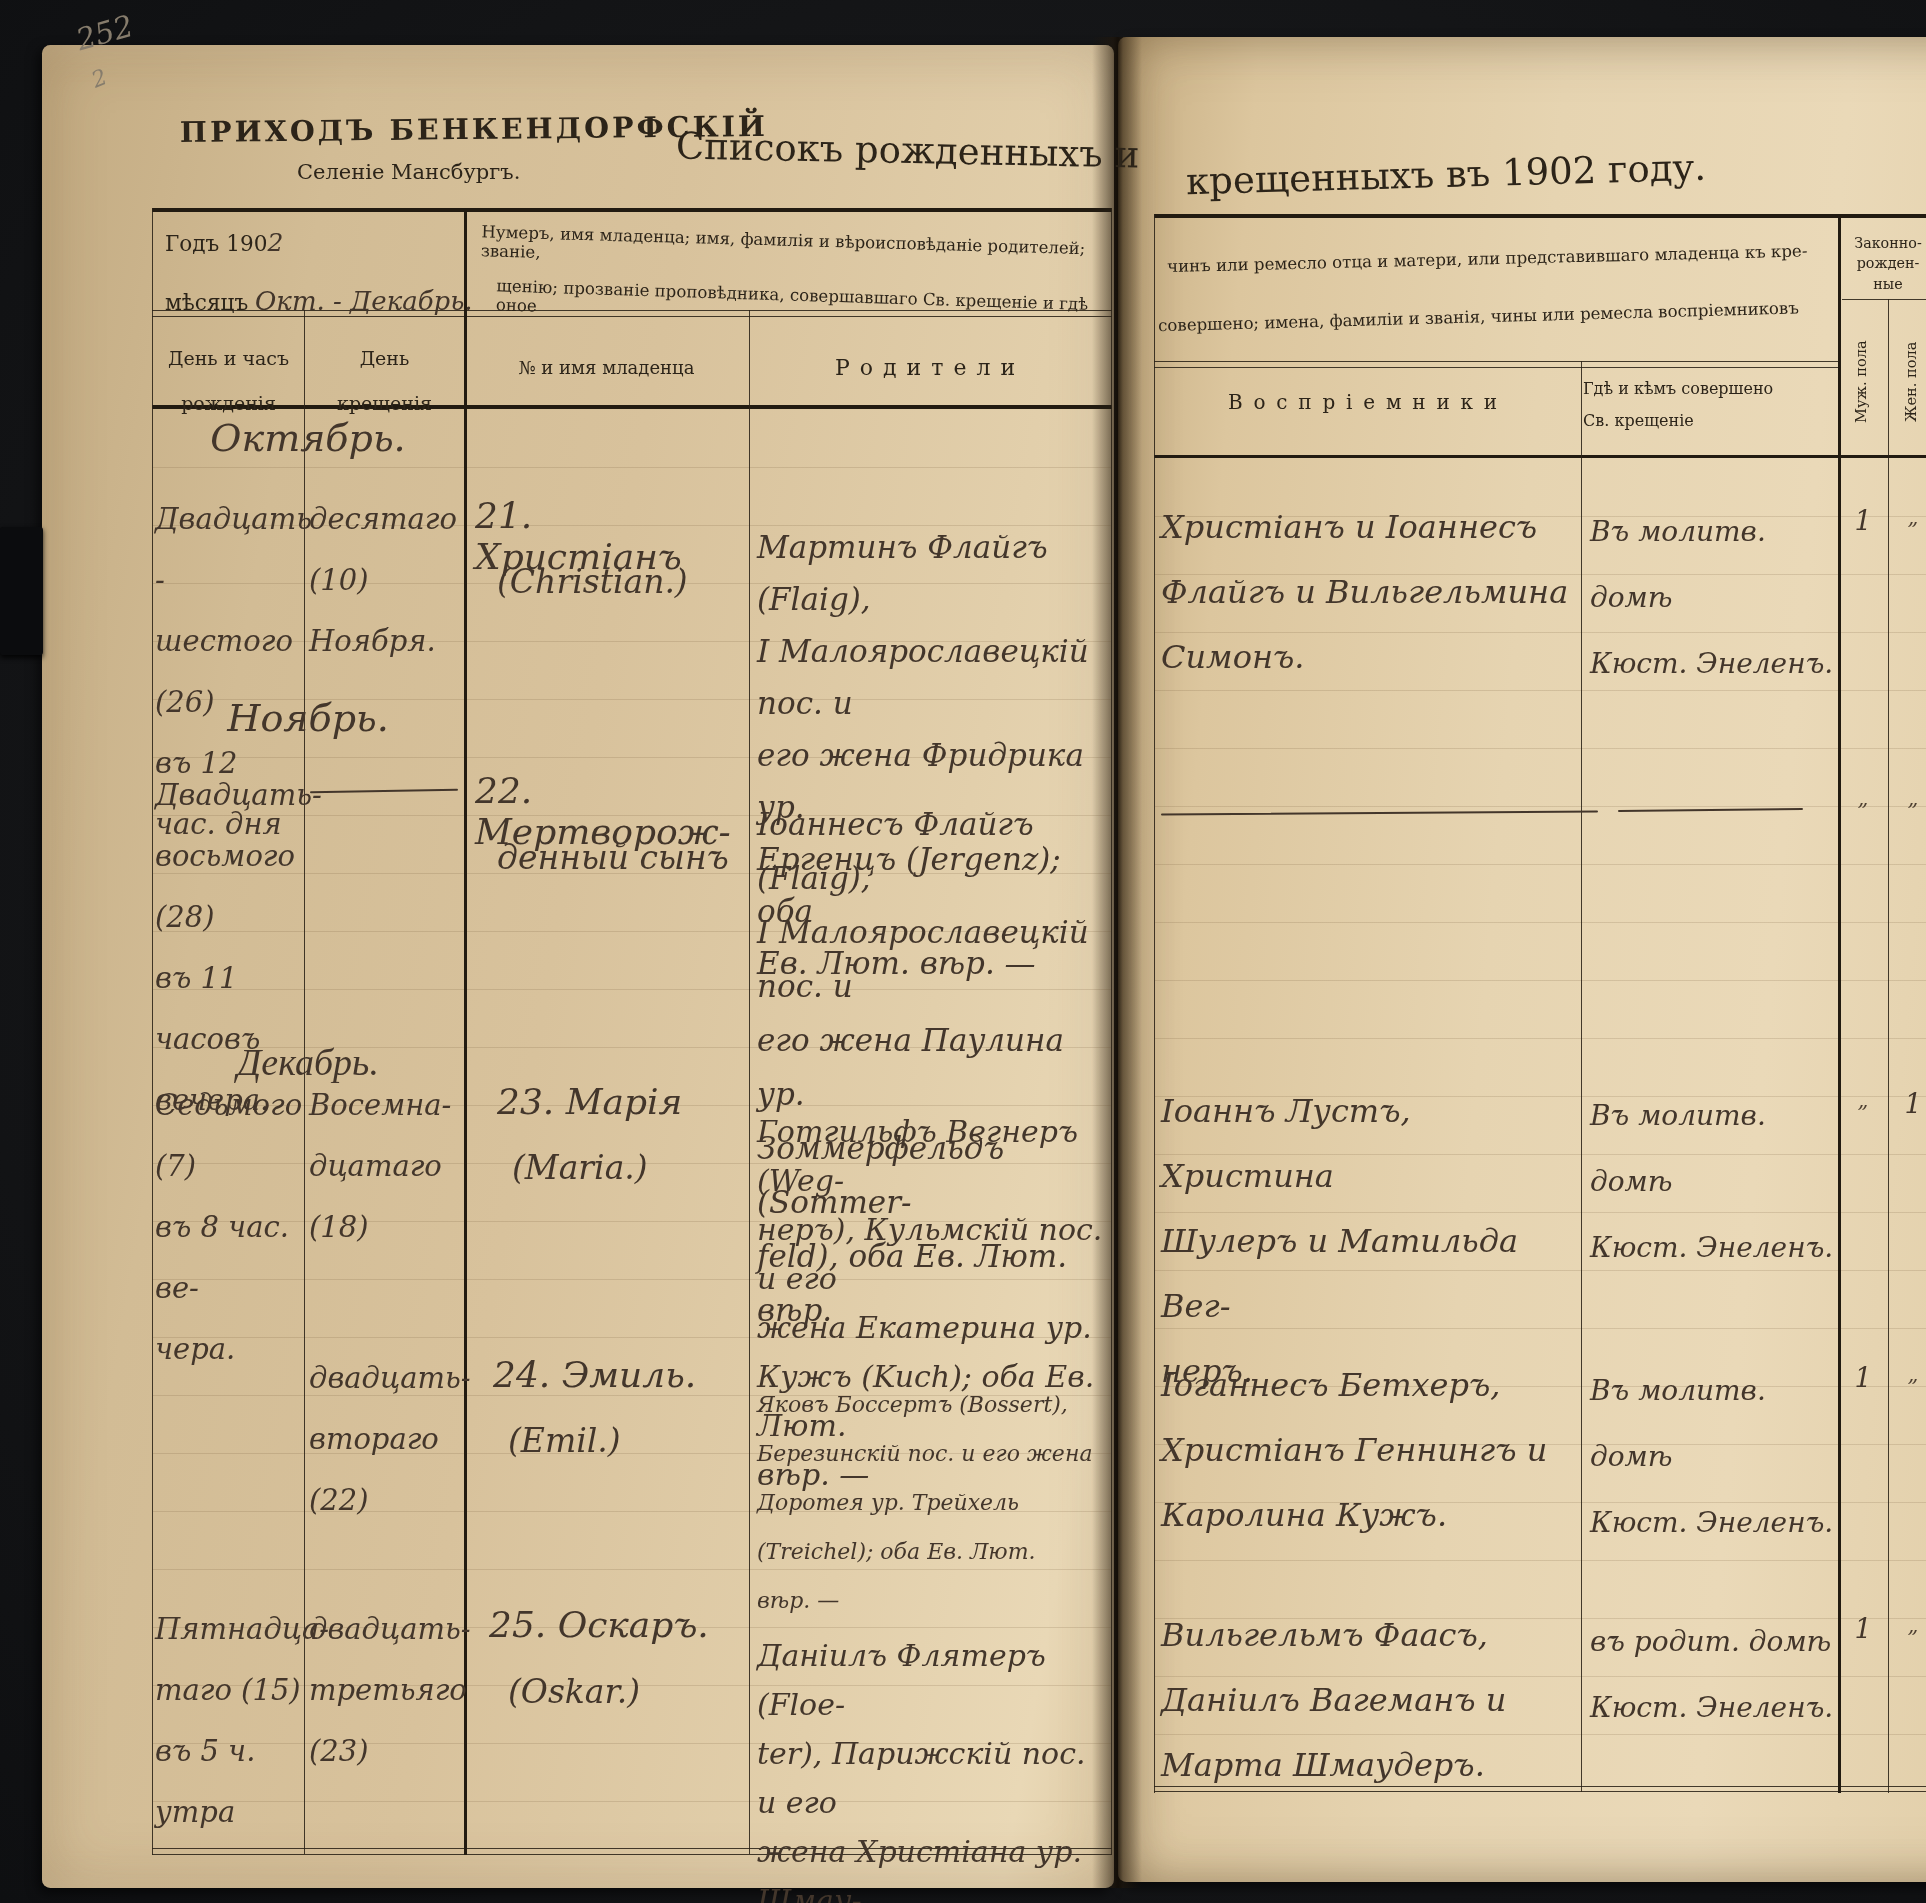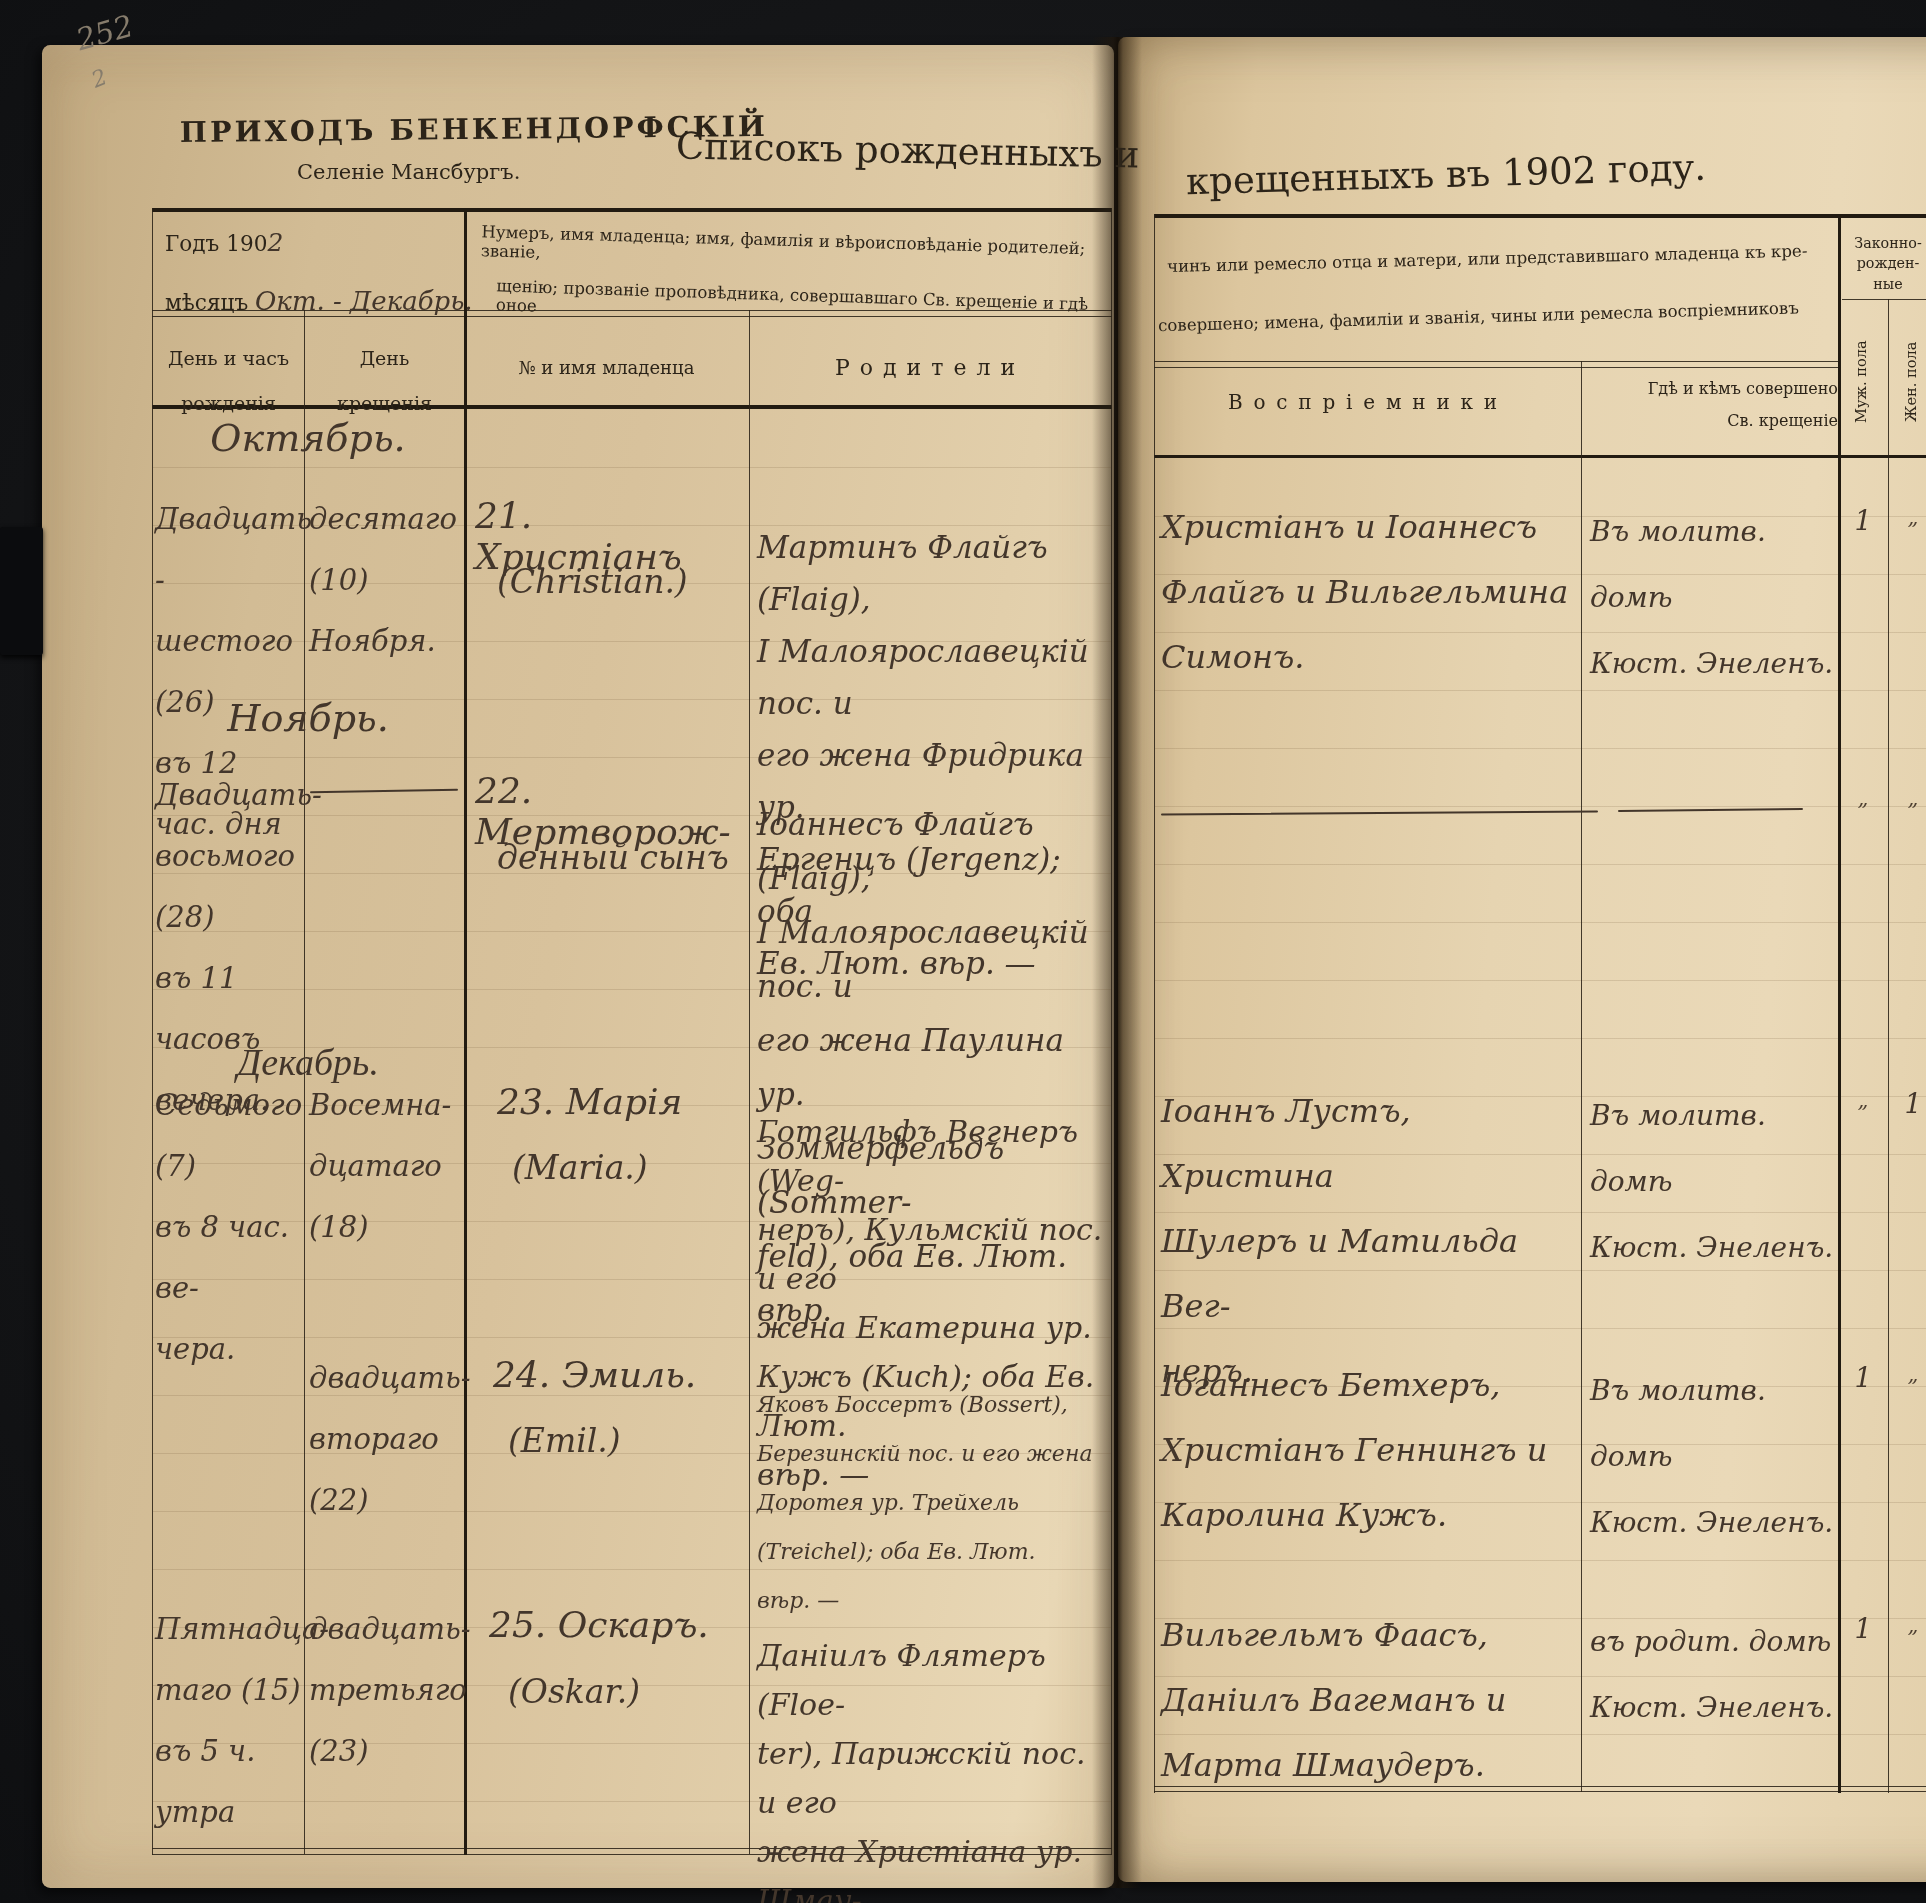--- a/index.html
+++ b/index.html
@@ -92,21 +92,21 @@
   <div class="abs pr cell" style="left:305px;top:336px;width:159px;text-align:center;font-size:19px;line-height:45px;">День
 крещенія</div>
   <div class="abs pr" style="left:481px;top:231px;width:628px;font-size:16.6px;transform:rotate(1.6deg);">Нумеръ, имя младенца; имя, фамилія и вѣроисповѣданіе родителей; званіе,</div>
   <div class="abs pr" style="left:496px;top:286px;width:616px;font-size:16.6px;transform:rotate(1.8deg);">щенію; прозваніе проповѣдника, совершавшаго Св. крещеніе и гдѣ оное</div>
   <div class="abs pr" style="left:464px;top:357px;width:285px;text-align:center;font-size:18px;">№ и имя младенца</div>
   <div class="abs pr" style="left:749px;top:355px;width:362px;text-align:center;font-size:22px;letter-spacing:10px;">Родители</div>
 
   <div class="abs pr" style="left:1167px;top:249px;width:663px;font-size:16.6px;transform:rotate(-1.4deg);">чинъ или ремесло отца и матери, или представившаго младенца къ кре-</div>
   <div class="abs pr" style="left:1158px;top:307px;width:670px;font-size:16.6px;transform:rotate(-1.6deg);">совершено; имена, фамиліи и званія, чины или ремесла воспріемниковъ</div>
   <div class="abs pr" style="left:1154px;top:390px;width:428px;text-align:center;font-size:20px;letter-spacing:10.8px;">Воспріемники</div>
-  <div class="abs pr cell" style="left:1583px;top:373px;width:255px;text-align:right;font-size:16px;line-height:32px;">Гдѣ и кѣмъ совершено
+  <div class="abs pr cell" style="left:1583px;top:373px;width:255px;text-align:left;font-size:16px;line-height:32px;">Гдѣ и кѣмъ совершено
 Св. крещеніе</div>
   <div class="abs grp cell" style="left:1838px;top:233px;width:100px;">Законно-
 рожден-
 ные</div>
 
   <div class="abs vlab" style="left:1852px;top:305px;">Муж. пола</div>
   <div class="abs vlab" style="left:1902px;top:305px;">Жен. пола</div>
 
   <div class="abs hw month" style="top:416px;">Октябрь.</div>
   <div class="abs hw month" style="top:696px;">Ноябрь.</div>

